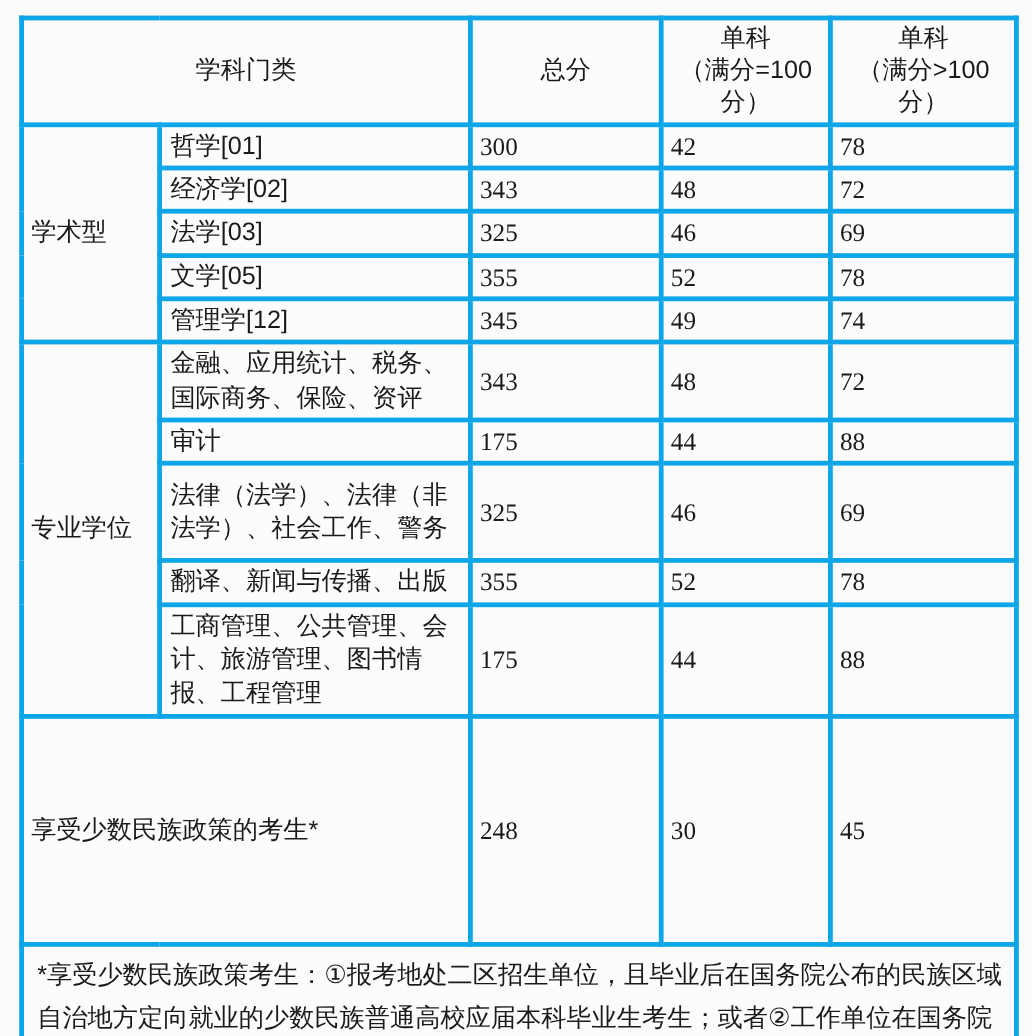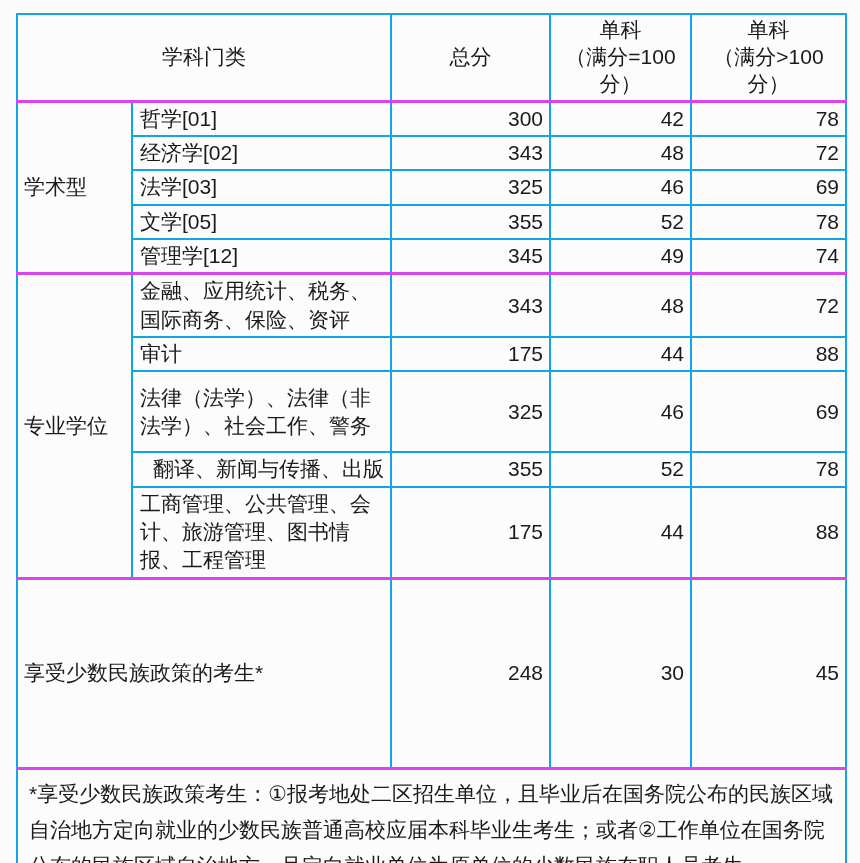--- a/index.html
+++ b/index.html
@@ -15,43 +15,43 @@
     position: absolute;
     left: 16px;
     top: 13px;
     width: 829px;
     border-collapse: collapse;
     table-layout: fixed;
     background: #fcfcfc;
     font-size: 21px;
   }
   .score-table td {
-    border: 2px solid #0ea5e9;
+    border: 4px solid #0ea5e9;
     padding: 2px 6px;
     vertical-align: middle;
     line-height: 1.35;
     overflow: hidden;
   }
   
   .score-table { border: 2px solid #1a1a1a; }
   
   tr.section-start td { border-top: 3px solid #d946ef; }
 
   .col-group   { width: 115px; }
   .col-subject { width: 259px; }
   .col-total   { width: 159px; }
   .col-s100    { width: 141px; }
   .col-s100p   { width: 155px; }
 
   td.center { }
   td.head   { text-align: center; white-space: pre-line; line-height: 1.28; }
   td.group-cell { }
   td.subject    { text-align: left; padding-left: 7px; padding-right: 6px; }
-  td.subject-center { text-align: right; }
-  td.num        { text-align: right; }
+  td.subject-center { text-align: left; }
+  td.num        { text-align: left; font-family: Liberation Serif, serif; }
 
   tr.r-header  { height: 82px; }
   tr.r-short   { height: 33px; }
   tr.r-two     { height: 60px; }
   tr.r-tall    { height: 81px; padding-left: 32px; }
   tr.r-minor   { height: 190px; }
   tr.r-note    { height: 110px; }
 
   td.note-cell {
     vertical-align: middle;

